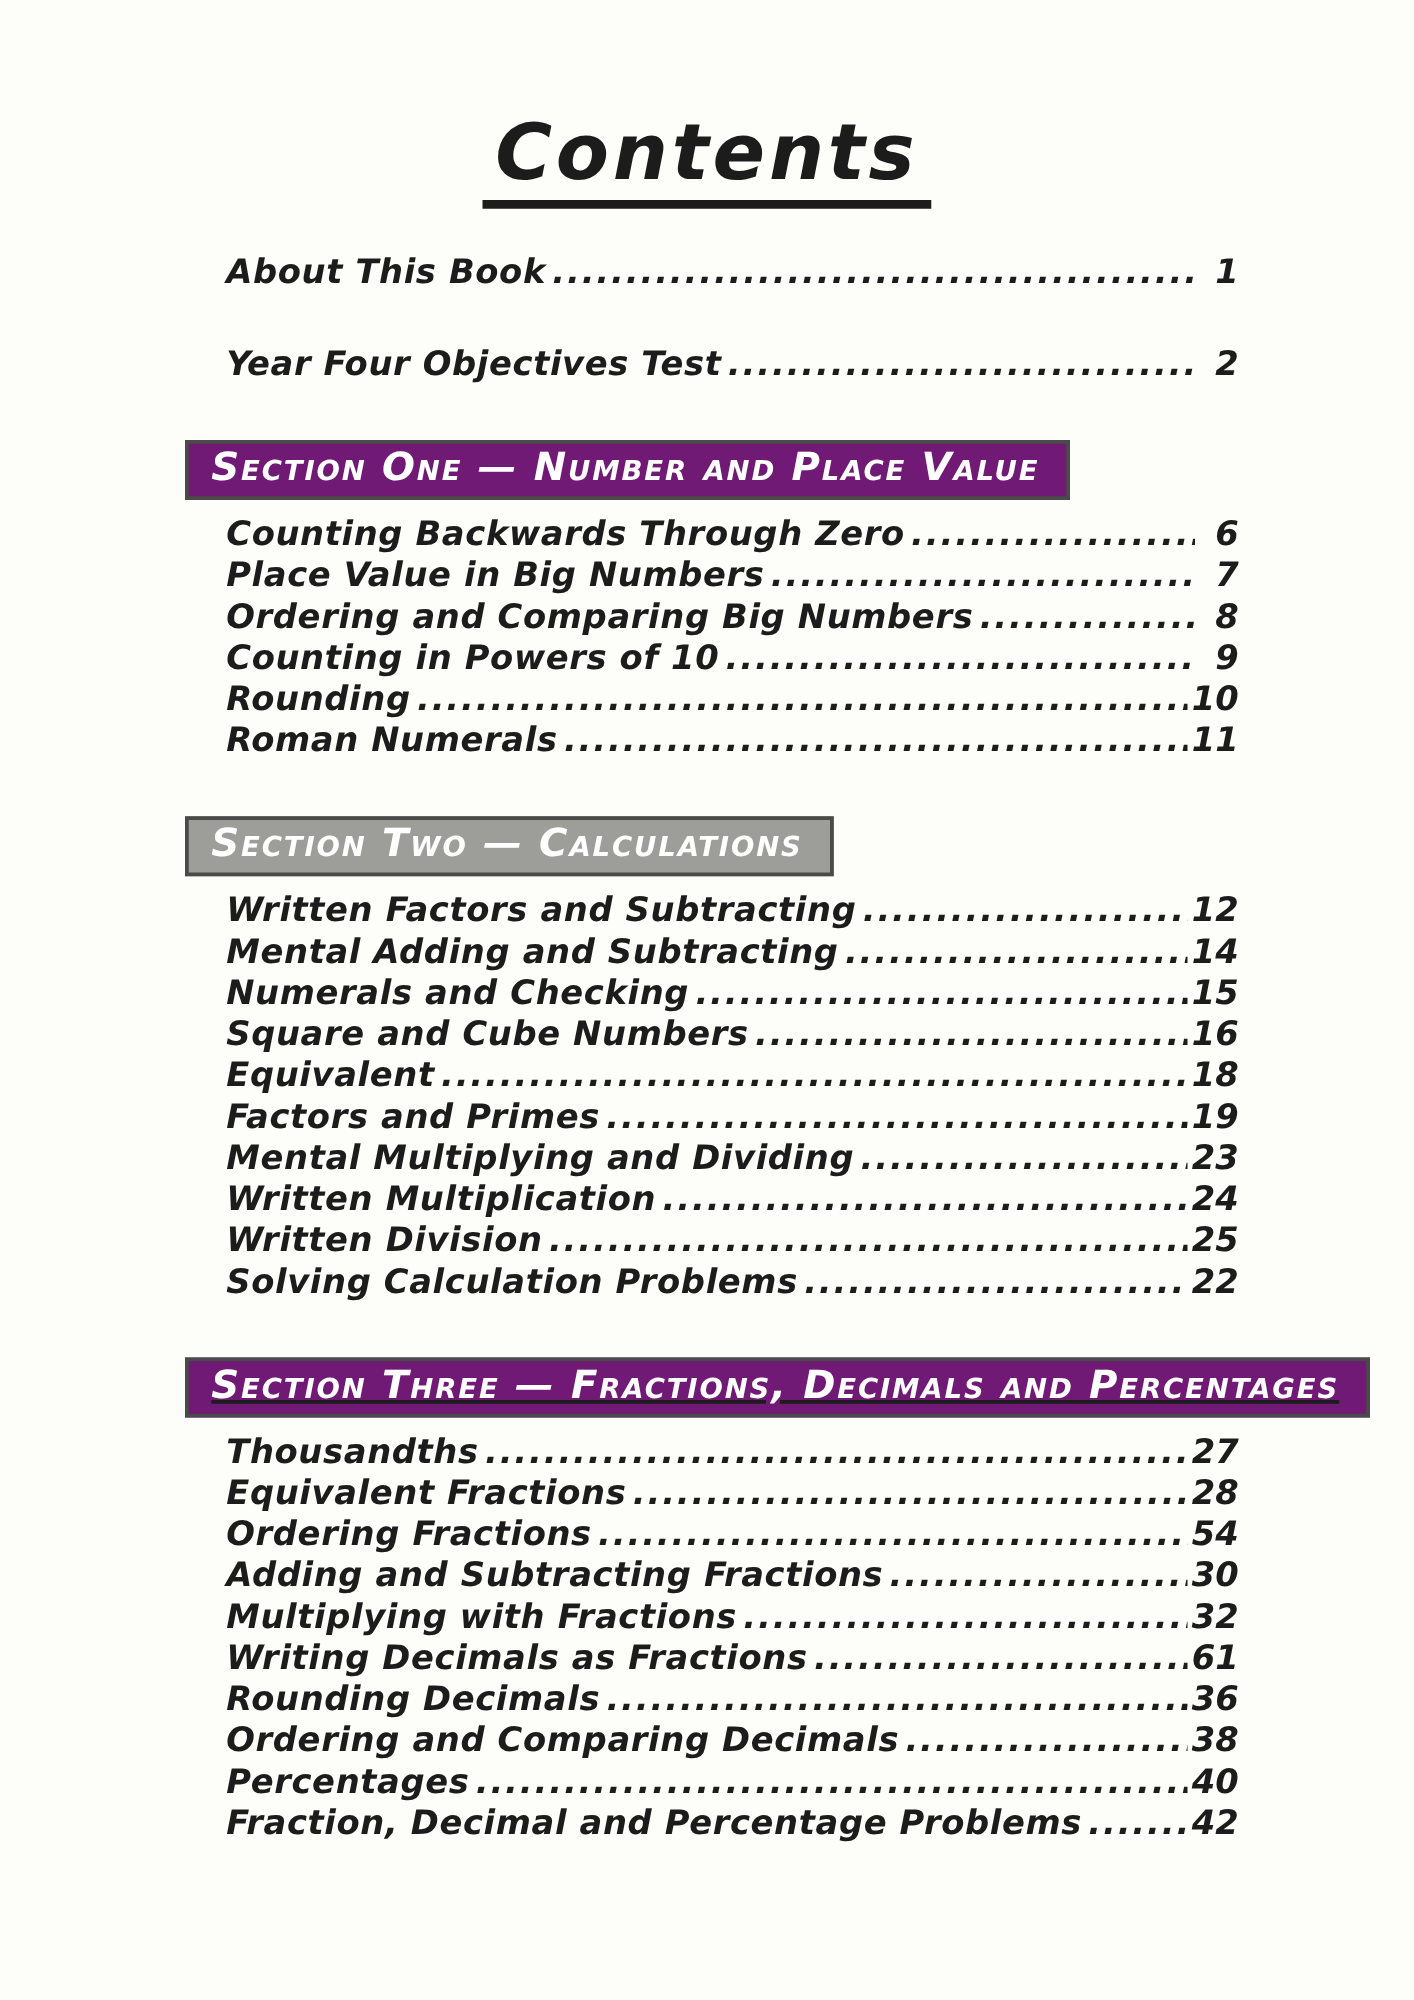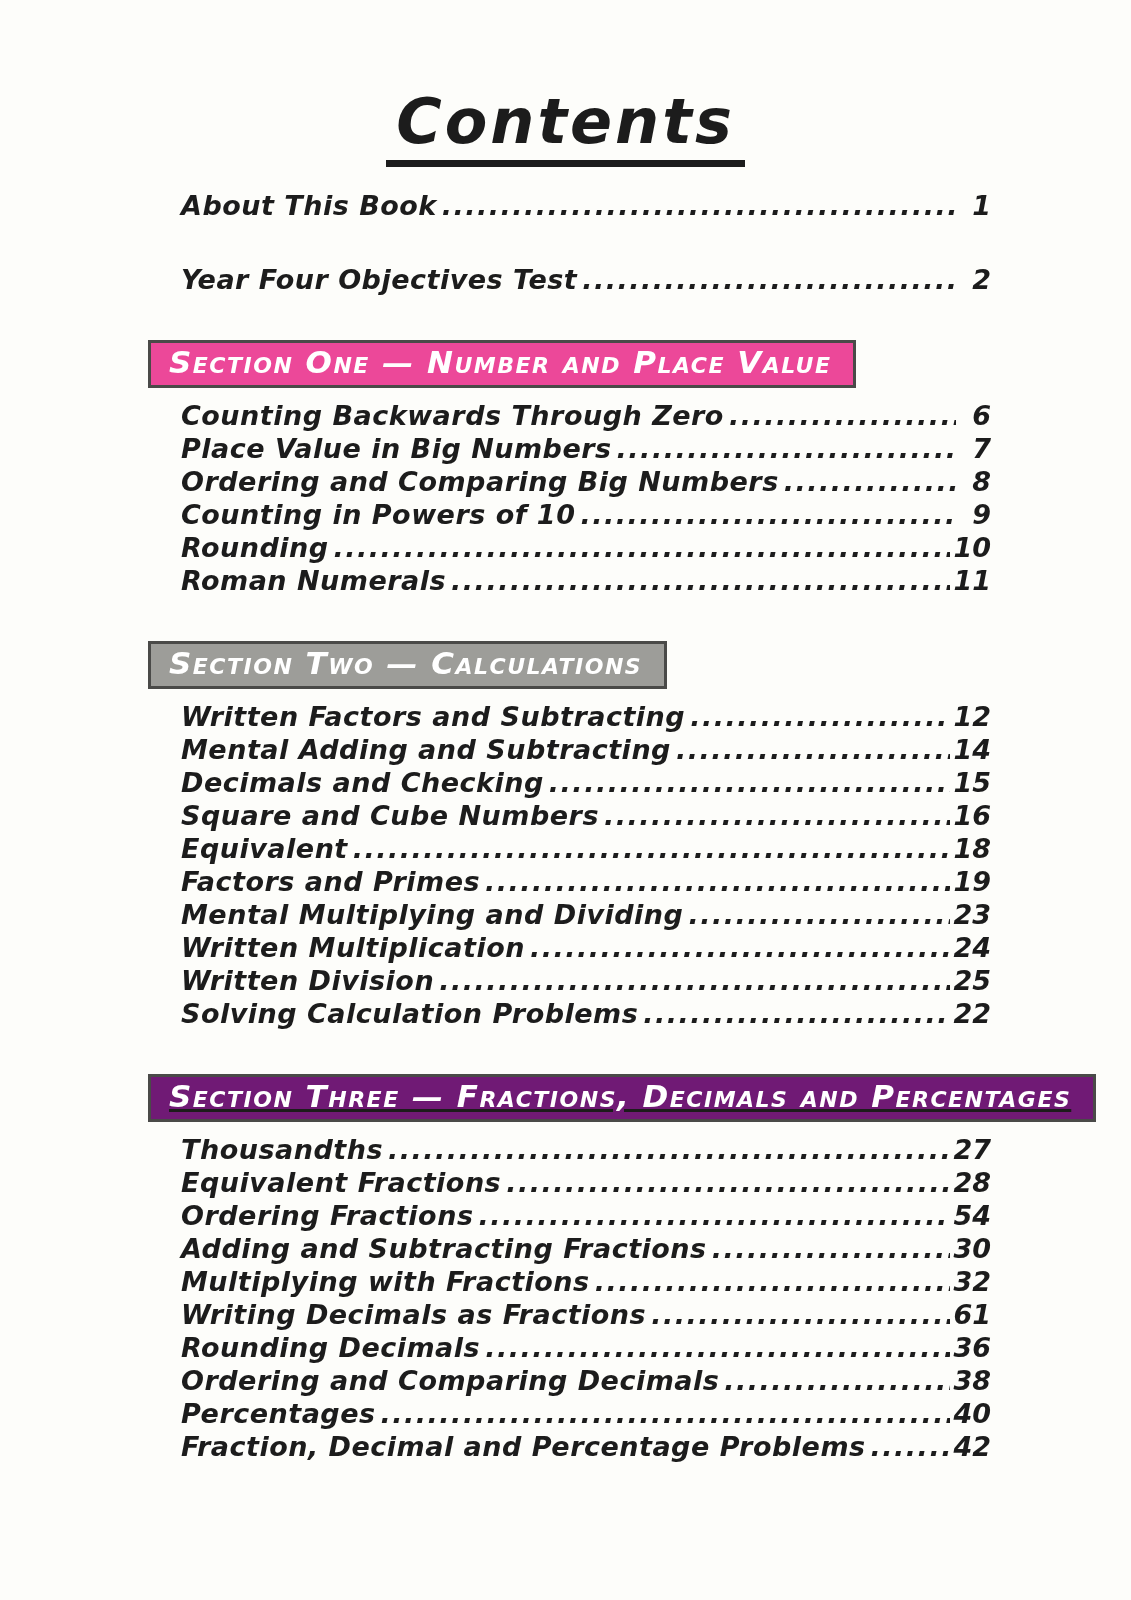--- a/index.html
+++ b/index.html
@@ -32,21 +32,21 @@
     letter-spacing: 3px;
     line-height: 1.1;
     padding: 0 10px 4px 10px;
     border-bottom: 7px solid #1c1c1c;
   }
   .toc {
     margin-left: 181px;
     width: 810px;
   }
   .front-items {
-    margin-top: 22px;
+    margin-top: 34px;
   }
   .front-items .toc-row + .toc-row {
     margin-top: 41px;
   }
   .toc-row {
     display: flex;
     align-items: baseline;
     font-size: 27px;
     font-weight: bold;
     font-style: italic;
@@ -109,21 +109,21 @@
           <span class="dots"></span>
           <span class="toc-page">1</span>
         </div>
         <div class="toc-row">
           <span class="toc-label">Year Four Objectives Test</span>
           <span class="dots"></span>
           <span class="toc-page">2</span>
         </div>
       </div>
     <div id="sections">
-        <section class="section"><div class="banner" style="background-color: #ec4899;"><h2 class="banner-text">Section One — Number and Place Value</h2></div><div class="entries">
+        <section class="section"><div class="banner" style="background-color: #701a75;"><h2 class="banner-text">Section One — Number and Place Value</h2></div><div class="entries">
             <div class="toc-row">
               <span class="toc-label">Counting Backwards Through Zero</span>
               <span class="dots"></span>
               <span class="toc-page">6</span>
             </div>
             <div class="toc-row">
               <span class="toc-label">Place Value in Big Numbers</span>
               <span class="dots"></span>
               <span class="toc-page">7</span>
             </div>
@@ -153,21 +153,21 @@
               <span class="toc-label">Written Factors and Subtracting</span>
               <span class="dots"></span>
               <span class="toc-page">12</span>
             </div>
             <div class="toc-row">
               <span class="toc-label">Mental Adding and Subtracting</span>
               <span class="dots"></span>
               <span class="toc-page">14</span>
             </div>
             <div class="toc-row">
-              <span class="toc-label">Decimals and Checking</span>
+              <span class="toc-label">Numerals and Checking</span>
               <span class="dots"></span>
               <span class="toc-page">15</span>
             </div>
             <div class="toc-row">
               <span class="toc-label">Square and Cube Numbers</span>
               <span class="dots"></span>
               <span class="toc-page">16</span>
             </div>
             <div class="toc-row">
               <span class="toc-label">Equivalent</span>

